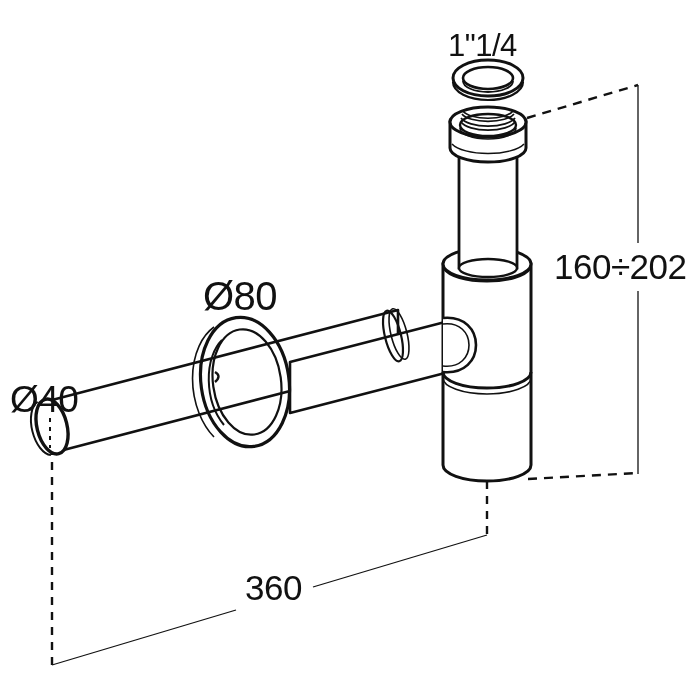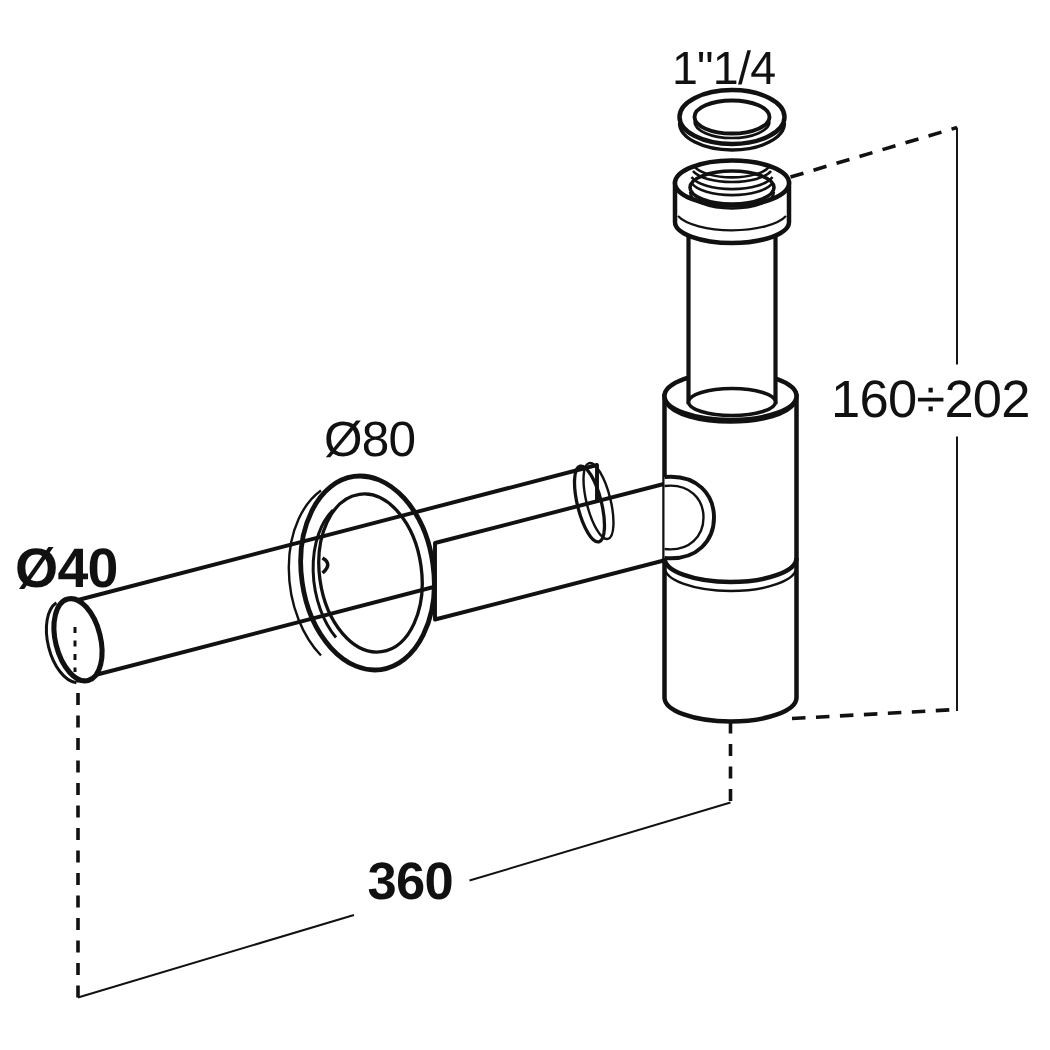--- a/index.html
+++ b/index.html
@@ -28,29 +28,29 @@
   }
   .dim-label {
     position: absolute;
     color: #111111;
     white-space: nowrap;
     line-height: 1;
     font-family: "Liberation Sans", sans-serif;
   }
   .lbl-d40 {
     left: 10px;
-    top: 360px;
+    top: 381px;
     font-size: 37px;
-    font-weight: 700;
+    font-weight: 400;
     letter-spacing: -0.5px;
   }
   .lbl-d80 {
-    left: 216px;
+    left: 203px;
     top: 276px;
-    font-size: 33px;
+    font-size: 40px;
     font-weight: 400;
     letter-spacing: -0.5px;
   }
   .lbl-thread {
     left: 448px;
     top: 30px;
     font-size: 31px;
     font-weight: 400;
     letter-spacing: -0.5px;
   }
@@ -60,21 +60,21 @@
     font-size: 35px;
     font-weight: 400;
     letter-spacing: -0.5px;
     background: #ffffff;
     padding: 0 3px;
   }
   .lbl-length {
     left: 241px;
     top: 570px;
     font-size: 35px;
-    font-weight: 700;
+    font-weight: 400;
     letter-spacing: -0.5px;
     background: #ffffff;
     padding: 0 4px;
     text-align: center;
   }
 </style>
 </head>
 <body>
 
 <div id="drawing-root">

